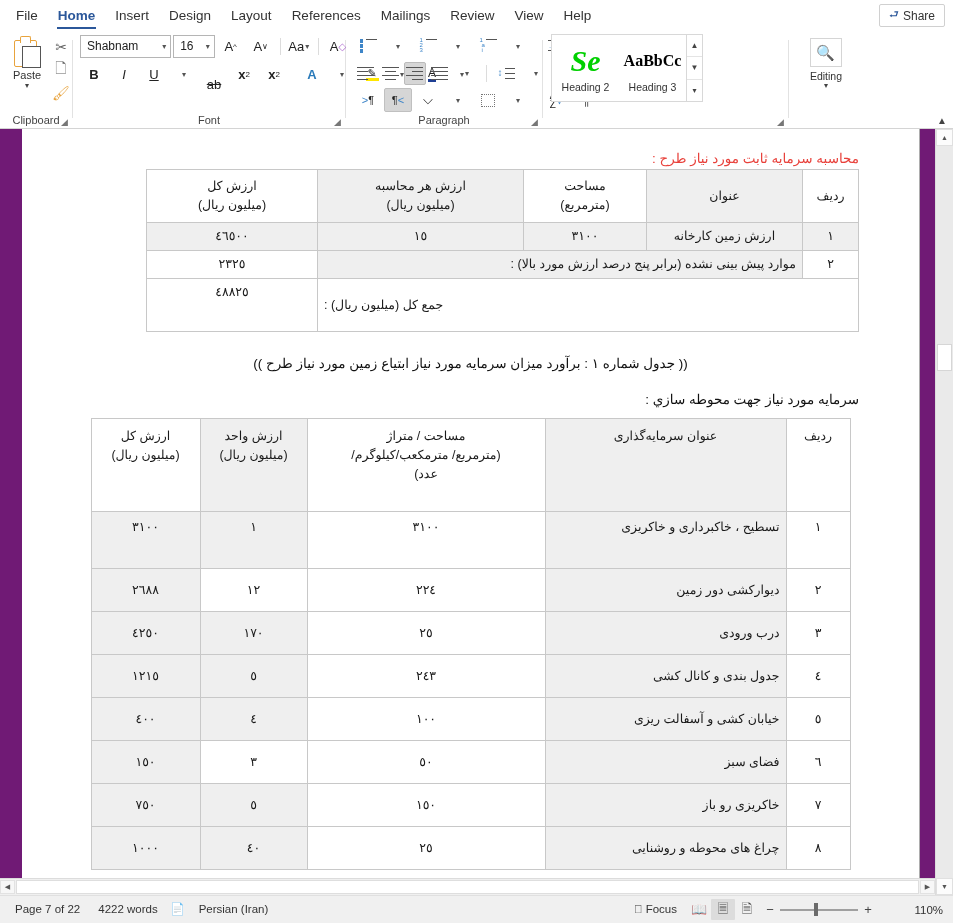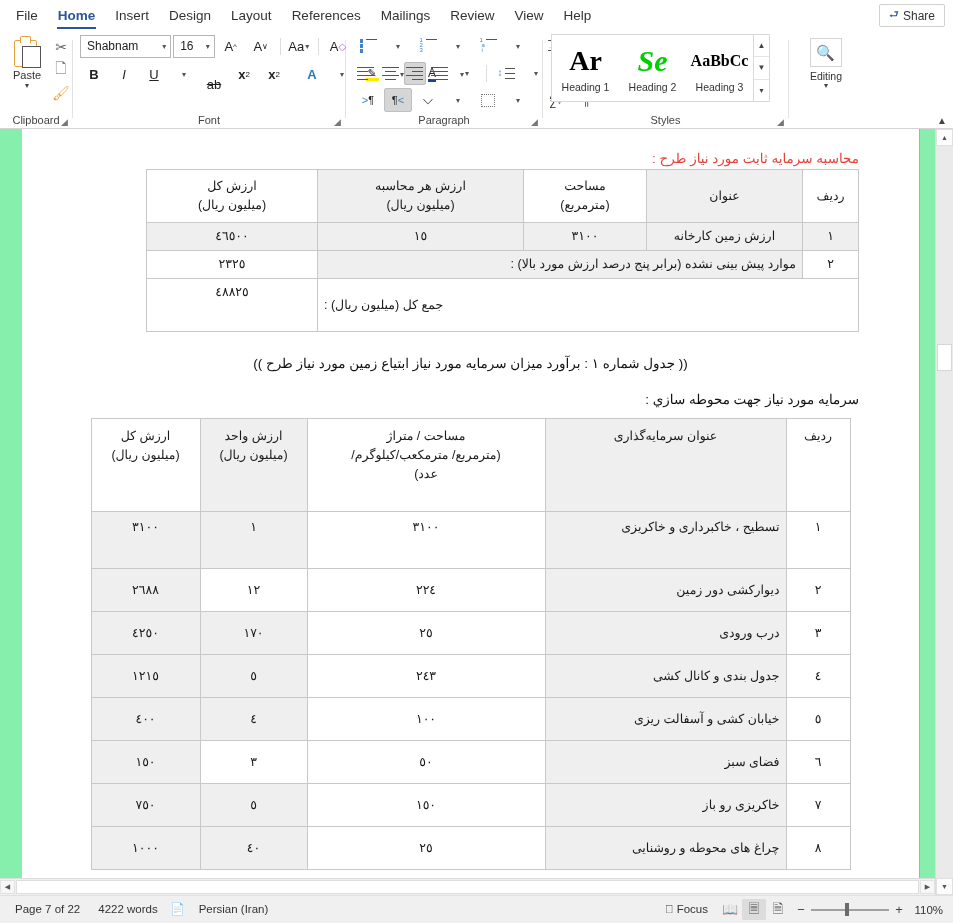--- a/index.html
+++ b/index.html
@@ -86,21 +86,21 @@
   .gnav{flex:1;display:flex;align-items:center;justify-content:center;font-size:8px;color:#444;border-bottom:1px solid #e4e4e4;}
 
   
   .g-edit{width:74px;}
   .edit-col{display:flex;flex-direction:column;align-items:center;width:100%;padding-top:4px;}
   .edit-box{width:30px;height:27px;border:1px solid #d5d5d5;display:flex;align-items:center;justify-content:center;font-size:15px;color:#333;}
   .collapse{position:absolute;right:6px;bottom:2px;font-size:10px;color:#444;}
 
   
   .docarea{flex:1;position:relative;background:#e6e6e6;overflow:hidden;display:flex;}
-  .canvas{flex:1;position:relative;background:#86efac;overflow:hidden;}
+  .canvas{flex:1;position:relative;background:#701a75;overflow:hidden;}
   .page{position:absolute;left:22px;top:0;width:897px;height:760px;background:#fff;border-right:1px solid #adadad;}
   .docbody{padding:14px 60px 0 60px;direction:rtl;}
 
   .p-title{color:#e8403a;font-size:13.5px;text-align:right;margin:6px 0 0 0;line-height:20px;}
   .p-sub{color:#111;font-size:13.5px;text-align:right;margin:18px 0 8px 0;line-height:20px;}
   .p-caption{color:#111;font-size:13.5px;text-align:center;margin:22px 0 0 0;line-height:20px;}
 
   table.doc{border-collapse:collapse;direction:rtl;font-size:12.5px;color:#1a1a1a;table-layout:fixed;}
   table.doc td{border:1px solid #c8c8c8;padding:4px 6px;text-align:center;vertical-align:middle;line-height:19px;}
   td.shade{background:#efefef;}
@@ -120,21 +120,21 @@
   .status{flex:0 0 27px;height:27px;background:#f0f0f0;border-top:1px solid #e0e0e0;display:flex;align-items:center;font-size:11.5px;color:#333;padding:0 6px;}
   .st{padding:0 9px;line-height:27px;white-space:nowrap;}
   .st.spacer{flex:1;}
   .view-ico{width:24px;height:21px;display:flex;align-items:center;justify-content:center;font-size:13px;color:#444;border-radius:1px;}
   .view-ico.on{background:#dcdcdc;}
   .zoom-wrap{display:flex;align-items:center;gap:5px;padding-left:6px;}
   .zslider{width:78px;height:14px;position:relative;display:flex;align-items:center;}
   .ztrack{height:2px;background:#a0a0a0;width:100%;}
   .zthumb{position:absolute;left:44%;width:4px;height:13px;background:#6b6b6b;}
   .zsign{font-size:13px;color:#444;width:10px;text-align:center;}
-  .zlabel{font-size:11.5px;color:#333;width:34px;text-align:right;padding-right:4px;}
+  .zlabel{font-size:11.5px;color:#333;width:34px;text-align:right;padding-right:4px;margin-left:31px;}
   .proof{font-size:12px;color:#444;}
 </style>
 </head>
 <body>
 
 <div class="app">
 
   <div class="tabbar">
     <div class="tab">File</div>
     <div class="tab active">Home</div>
@@ -409,45 +409,38 @@
       </div>
       <div class="group-name">Paragraph</div>
       <div class="dlg">◢</div>
     </div>
     <div class="group-sep"></div>
 
     <div class="group g-styles">
       <div class="group-body">
         <div class="style-gallery">
           <div class="style-cell">
-            <div class="style-prev" style="font-family:'Liberation Serif',serif;font-weight:bold;font-size:28px;color:#000;">
-              <span>Ar</span>
-              </div>
-            <div class="style-lbl">Heading 1</div>
-          </div>
-          <div class="style-cell">
             <div class="style-prev" style="font-family:'Liberation Serif',serif;font-style:italic;font-weight:bold;font-size:30px;color:#00d000;">
               <span>Se</span>
               </div>
             <div class="style-lbl">Heading 2</div>
           </div>
           <div class="style-cell">
             <div class="style-prev" style="font-family:'Liberation Serif',serif;font-weight:bold;font-size:16px;color:#000;">
               <span>AaBbCc</span>
               </div>
             <div class="style-lbl">Heading 3</div>
           </div>
           <div class="gallery-nav">
             <div class="gnav">▲</div>
             <div class="gnav">▼</div>
             <div class="gnav" style="border-bottom:none;">▾</div>
           </div>
         </div>
       </div>
-      <div class="group-name">Styles</div>
       <div class="dlg">◢</div>
     </div>
     <div class="group-sep"></div>
 
     <div class="group g-edit">
       <div class="group-body">
         <div class="edit-col">
           <div class="edit-box">🔍</div>
           <div class="style-lbl" style="margin-top:3px;">Editing</div>
           <div class="caret">▾</div>

